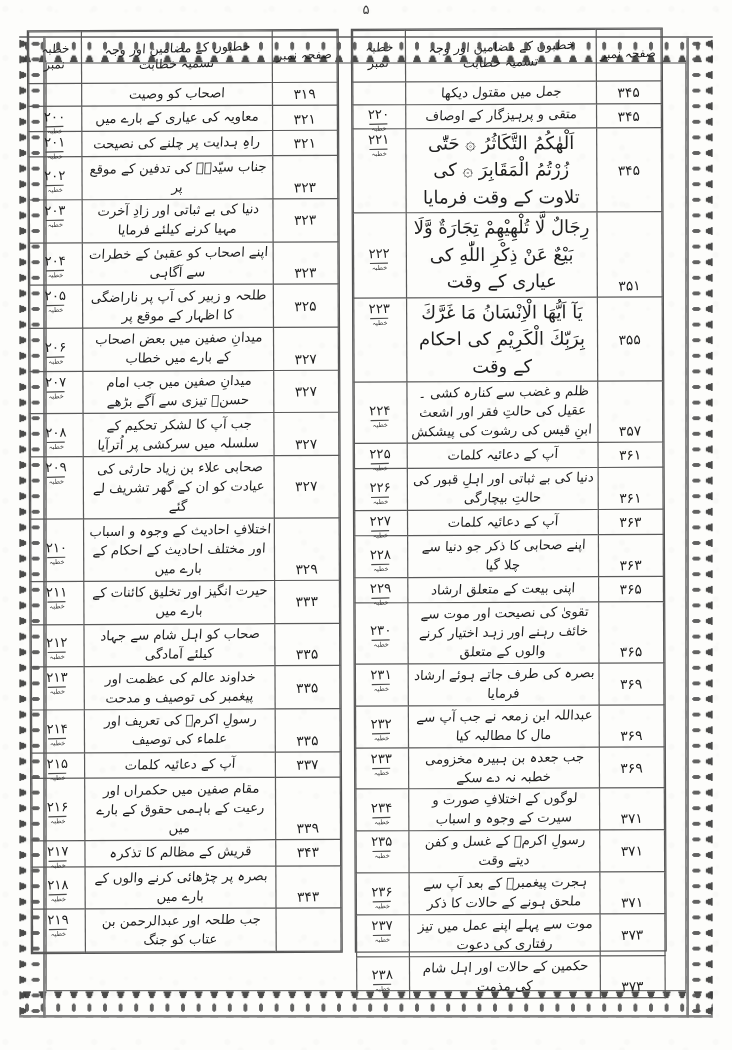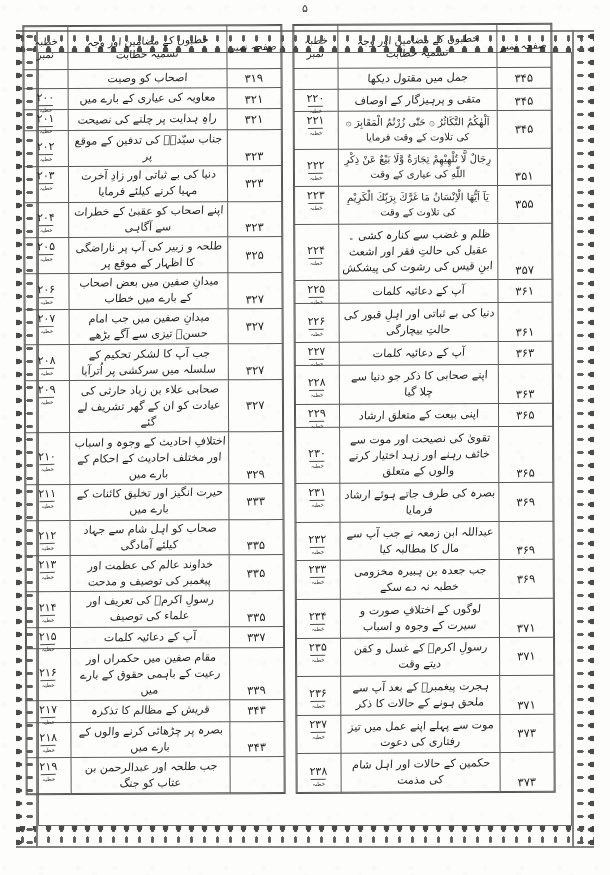--- a/index.html
+++ b/index.html
@@ -167,21 +167,21 @@
     text-align: center;
     font-size: 11px;
     line-height: 1.45;
     font-family: "DejaVu Sans", "Liberation Sans", sans-serif;
   }
   .title-inner {
     display: inline-block;
     transform: skewX(-4deg) rotate(-0.7deg);
   }
   td.title.ar .title-inner {
-    font-size: 10px;
+    font-size: 15px;
     letter-spacing: .3px;
     transform: none;
     line-height: 1.5;
   }
 
   table.idx tbody td.page {
     text-align: center;
     font-size: 11.5px;
     white-space: nowrap;
   }
@@ -242,21 +242,21 @@
               <td class="title ar"><span class="title-inner">اَلْهٰكُمُ التَّكَاثُرُ ۞ حَتّٰى زُرْتُمُ الْمَقَابِرَ ۞ کی تلاوت کے وقت فرمایا</span></td>
               <td class="no topal"><span class="no-inner">۲۲۱<span class="no-kh">خطبہ</span></span></td>
             </tr>
             <tr>
               <td class="page bot"><span class="page-inner">۳۵۱</span></td>
               <td class="title ar"><span class="title-inner">رِجَالٌ لَّا تُلْهِيْهِمْ تِجَارَةٌ وَّلَا بَيْعٌ عَنْ ذِكْرِ اللّٰهِ کی عیاری کے وقت</span></td>
               <td class="no"><span class="no-inner">۲۲۲<span class="no-kh">خطبہ</span></span></td>
             </tr>
             <tr>
               <td class="page"><span class="page-inner">۳۵۵</span></td>
-              <td class="title ar"><span class="title-inner">يَآ اَيُّهَا الْاِنْسَانُ مَا غَرَّكَ بِرَبِّكَ الْكَرِيْمِ کی تلاوت کے وقت</span></td>
+              <td class="title ar"><span class="title-inner">يَآ اَيُّهَا الْاِنْسَانُ مَا غَرَّكَ بِرَبِّكَ الْكَرِيْمِ کی احکام کے وقت</span></td>
               <td class="no topal"><span class="no-inner">۲۲۳<span class="no-kh">خطبہ</span></span></td>
             </tr>
             <tr>
               <td class="page bot"><span class="page-inner">۳۵۷</span></td>
               <td class="title"><span class="title-inner">ظلم و غضب سے کنارہ کشی ۔ عقیل کی حالتِ فقر اور اشعث ابنِ قیس کی رشوت کی پیشکش</span></td>
               <td class="no"><span class="no-inner">۲۲۴<span class="no-kh">خطبہ</span></span></td>
             </tr>
             <tr>
               <td class="page"><span class="page-inner">۳۶۱</span></td>
               <td class="title"><span class="title-inner">آپ کے دعائیہ کلمات</span></td>

